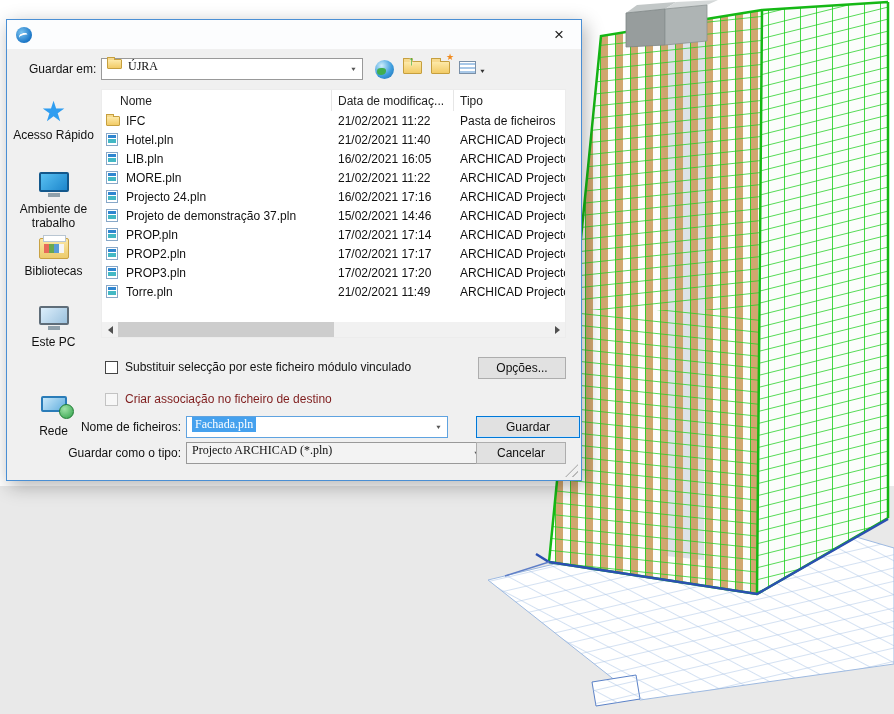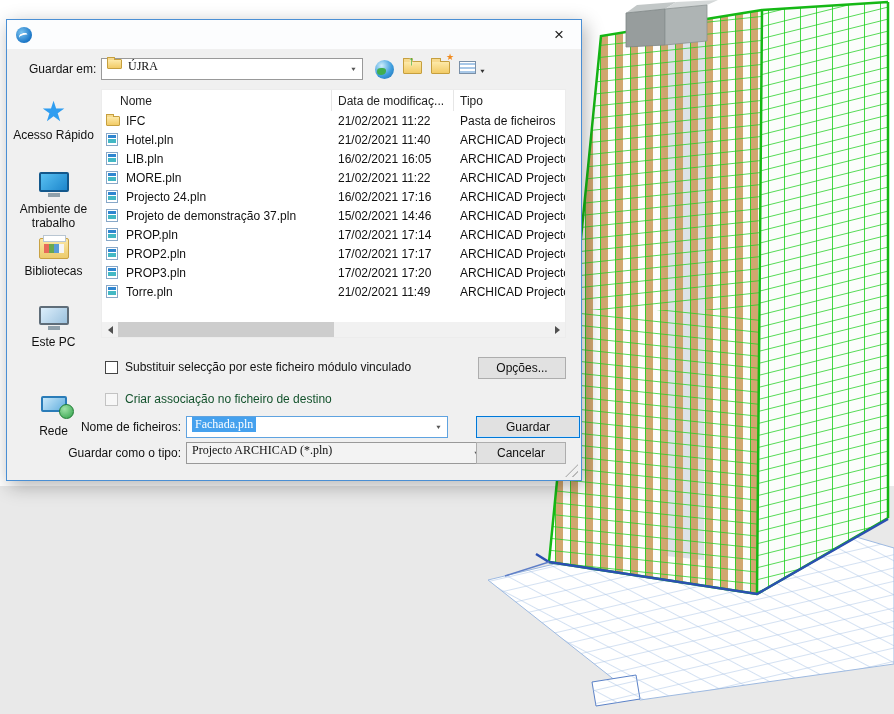--- a/index.html
+++ b/index.html
@@ -101,21 +101,21 @@
   .hscroll{position:absolute;left:0;bottom:0;width:100%;height:15px;background:#f1f1f1;}
   .sarrow{position:absolute;top:0;width:16px;height:15px;display:flex;align-items:center;justify-content:center;}
   .sarrow.left{left:0;} .sarrow.right{right:0;}
   .tri-l{width:0;height:0;border-top:4px solid transparent;border-bottom:4px solid transparent;border-right:5px solid #505050;}
   .tri-r{width:0;height:0;border-top:4px solid transparent;border-bottom:4px solid transparent;border-left:5px solid #505050;}
   .sthumb{position:absolute;left:16px;top:0;width:216px;height:15px;background:#cdcdcd;}
 
   
   .chk{position:absolute;display:flex;align-items:center;gap:7px;}
   .chk1{left:98px;top:340px;}
-  .chk2{left:98px;top:372px;color:#14532d;}
+  .chk2{left:98px;top:372px;color:#7f1d1d;}
   .cbox{width:13px;height:13px;background:#fff;border:1px solid #454545;box-sizing:border-box;flex:0 0 13px;}
   .cbox.disabled{border-color:#c3c3c3;background:#f7f7f7;}
   .btn{position:absolute;height:22px;background:#e1e1e1;border:1px solid #adadad;display:flex;
        align-items:center;justify-content:center;font-size:12px;color:#111;box-sizing:border-box;}
   .btn-opcoes{left:471px;top:337px;width:88px;}
   .btn-save{left:469px;top:396px;width:104px;border-color:#0078d7;box-shadow:inset 0 0 0 1px #cde4f7;}
   .btn-cancel{left:469px;top:422px;width:90px;}
   .form-label{position:absolute;left:4px;width:170px;text-align:right;height:22px;line-height:22px;}
   .lbl-file{top:396px;} .lbl-type{top:422px;}
   .grip{position:absolute;right:3px;bottom:3px;width:13px;height:13px;

